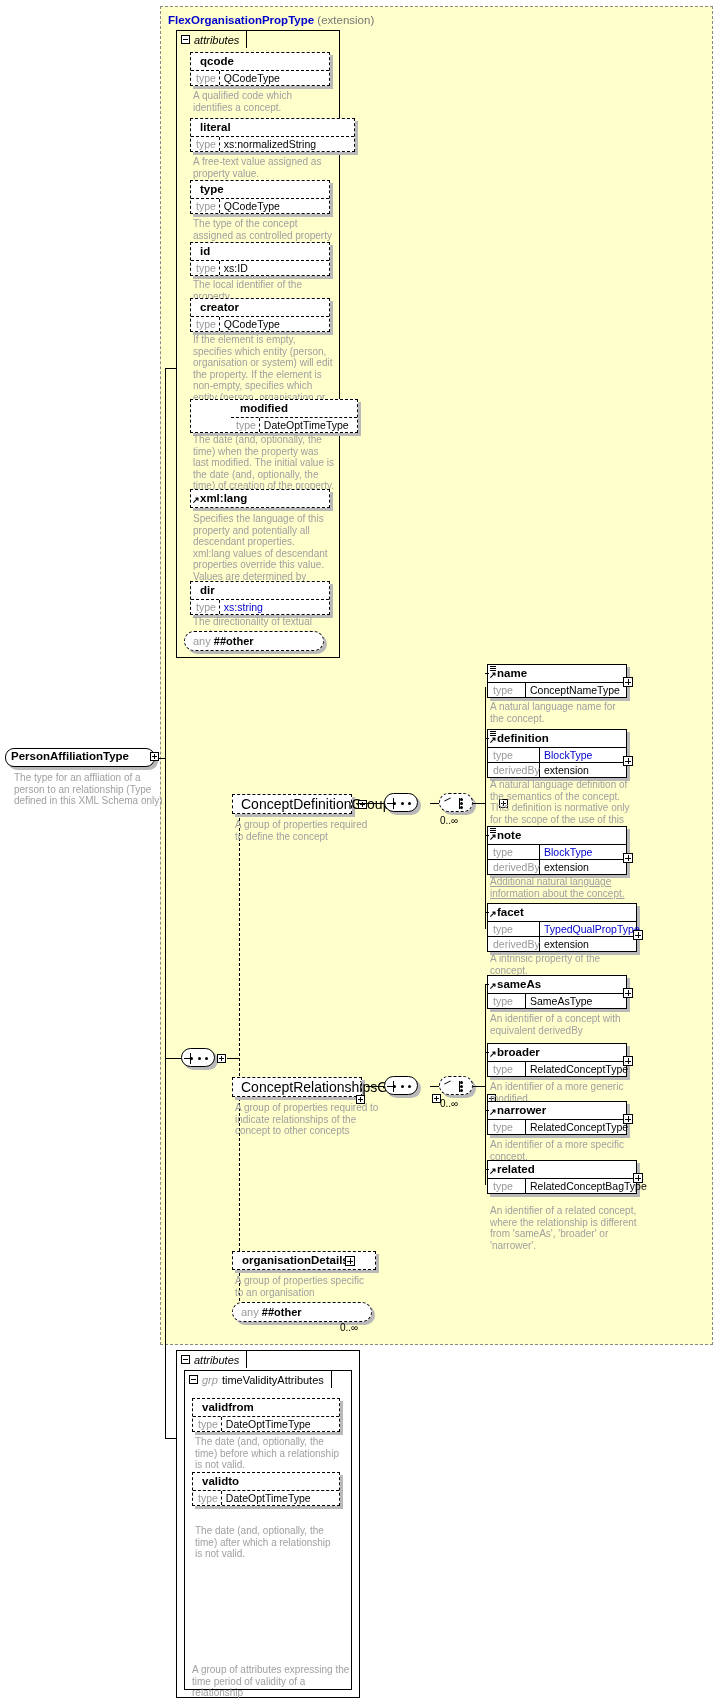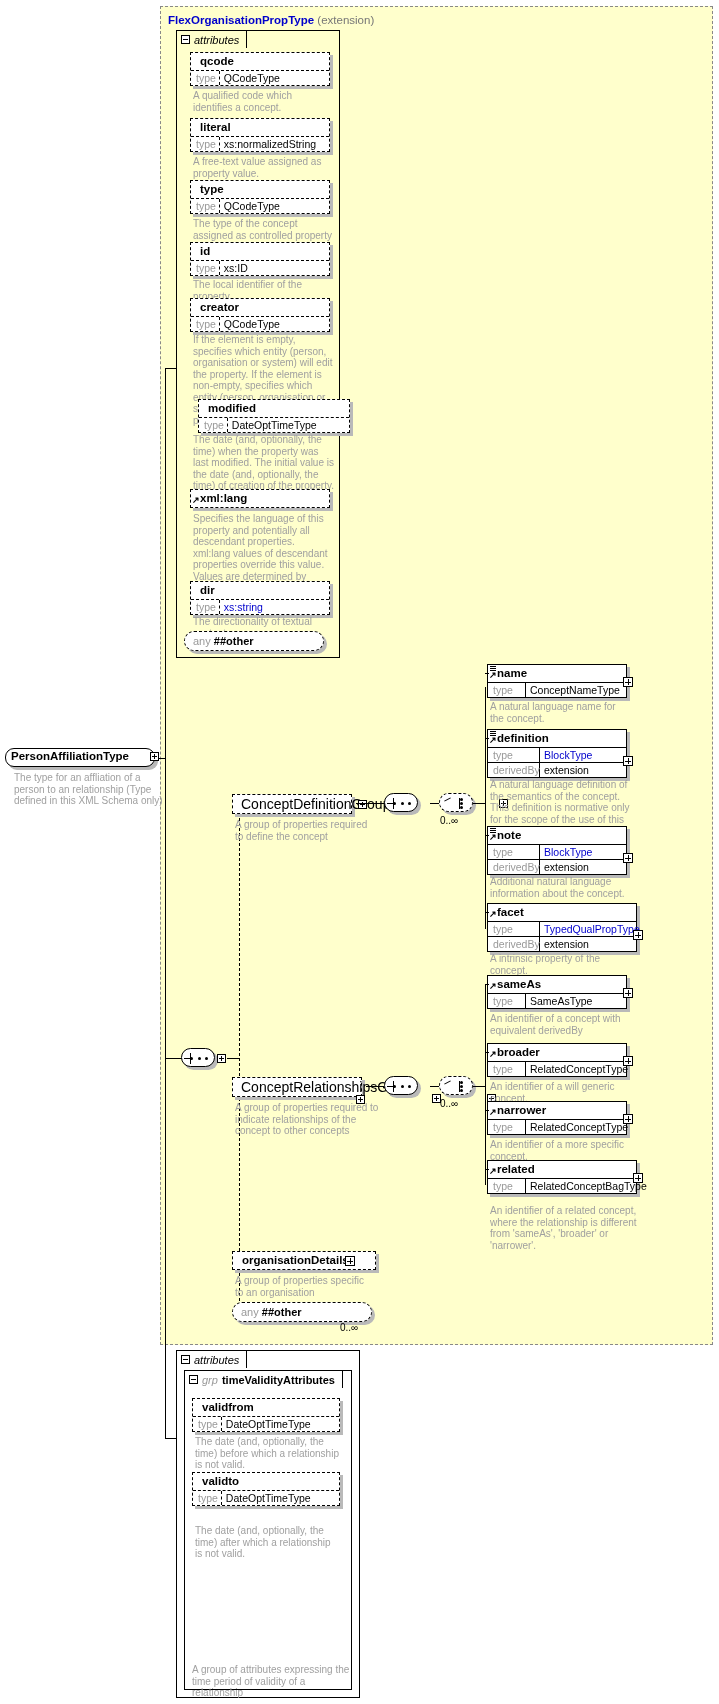--- a/index.html
+++ b/index.html
@@ -186,21 +186,21 @@
 
 <div id="top-attrs">
     <div class="nodebox dashed" style="left: 190px; top: 52px; width: 140px;">
       <div class="nb-name">qcode</div>
       <div class="nb-row">
         <span class="nb-key">type</span>
         <span class="nb-val">QCodeType</span>
       </div>
     </div>
     <div class="doc abs" style="left: 193px; top: 90px; width: 135px;">A qualified code which identifies a concept.</div>
-    <div class="nodebox dashed" style="left: 190px; top: 118px; width: 140px;">
+    <div class="nodebox dashed" style="left: 190px; top: 118px; width: 165px;">
       <div class="nb-name">literal</div>
       <div class="nb-row">
         <span class="nb-key">type</span>
         <span class="nb-val">xs:normalizedString</span>
       </div>
     </div>
     <div class="doc abs" style="left: 193px; top: 156px; width: 135px;">A free-text value assigned as property value.</div>
     <div class="nodebox dashed" style="left: 190px; top: 180px; width: 140px;">
       <div class="nb-name">type</div>
       <div class="nb-row">
@@ -218,21 +218,21 @@
     </div>
     <div class="doc abs" style="left: 193px; top: 279px; width: 140px;">The local identifier of the property.</div>
     <div class="nodebox dashed" style="left: 190px; top: 298px; width: 140px;">
       <div class="nb-name">creator</div>
       <div class="nb-row">
         <span class="nb-key">type</span>
         <span class="nb-val">QCodeType</span>
       </div>
     </div>
     <div class="doc abs" style="left: 193px; top: 334px; width: 142px;">If the element is empty, specifies which entity (person, organisation or system) will edit the property. If the element is non-empty, specifies which entity (person, organisation or system) has edited the property.</div>
-    <div class="nodebox dashed" style="left: 198px; top: 399px; width: 152px;">
+    <div class="nodebox dashed" style="left: 190px; top: 399px; width: 168px; padding-left: 40px;">
       <div class="nb-name">modified</div>
       <div class="nb-row">
         <span class="nb-key">type</span>
         <span class="nb-val">DateOptTimeType</span>
       </div>
     </div>
     <div class="doc abs" style="left: 193px; top: 434px; width: 142px;">The date (and, optionally, the time) when the property was last modified. The initial value is the date (and, optionally, the time) of creation of the property.</div>
     <div class="nodebox dashed" style="left: 190px; top: 489px; width: 140px;">
       <div class="nb-name"><span class="arrow-mark">↗</span>xml:lang</div>
     </div>
@@ -351,21 +351,21 @@
         <span class="nb-key" style="width:52px;">type</span>
         <span class="nb-val link">BlockType</span>
       </div>
       <div class="nb-row">
         <span class="nb-key" style="width:52px;">derivedBy</span>
         <span class="nb-val">extension</span>
       </div>
     </div>
     <span class="plusbtn abs" style="left: 623px; top: 853px;"></span>
     <div class="hline abs" style="left: 485px; top: 835px; width: 4px;"></div>
-    <div class="doc abs" style="left: 490px; top: 876px; width: 140px;">Additional natural language information about the concept.</div>
+    <div class="doc abs" style="left: 490px; top: 876px; width: 140px; text-decoration: underline;">Additional natural language information about the concept.</div>
     <div class="nodebox solid" style="left: 487px; top: 903px; width: 150px;">
       <div class="nb-name"><span class="arrow-mark">↗</span>facet</div>
       <div class="nb-row">
         <span class="nb-key" style="width:52px;">type</span>
         <span class="nb-val link">TypedQualPropType</span>
       </div>
       <div class="nb-row">
         <span class="nb-key" style="width:52px;">derivedBy</span>
         <span class="nb-val">extension</span>
       </div>
@@ -422,21 +422,21 @@
     <div class="doc abs" style="left: 490px; top: 1013px; width: 140px;">An identifier of a concept with equivalent derivedBy</div>
     <div class="nodebox solid" style="left: 487px; top: 1043px; width: 140px;">
       <div class="nb-name"><span class="arrow-mark">↗</span>broader</div>
       <div class="nb-row">
         <span class="nb-key" style="width:38px;">type</span>
         <span class="nb-val">RelatedConceptType</span>
       </div>
     </div>
     <span class="plusbtn abs" style="left: 623px; top: 1056px;"></span>
     <div class="hline abs" style="left: 485px; top: 1052px; width: 4px;"></div>
-    <div class="doc abs" style="left: 490px; top: 1081px; width: 140px;">An identifier of a will generic concept.</div>
+    <div class="doc abs" style="left: 490px; top: 1081px; width: 140px;">An identifier of a more generic modified.</div>
     <div class="nodebox solid" style="left: 487px; top: 1101px; width: 140px;">
       <div class="nb-name"><span class="arrow-mark">↗</span>narrower</div>
       <div class="nb-row">
         <span class="nb-key" style="width:38px;">type</span>
         <span class="nb-val">RelatedConceptType</span>
       </div>
     </div>
     <span class="plusbtn abs" style="left: 623px; top: 1114px;"></span>
     <div class="hline abs" style="left: 485px; top: 1110px; width: 4px;"></div>
     <div class="doc abs" style="left: 490px; top: 1139px; width: 140px;">An identifier of a more specific concept.</div>
@@ -470,21 +470,21 @@
 <div class="abs attr-frame" id="bot-attr-frame">
   <div class="attr-tab white">
     <span class="boxicon"></span>
     <span>attributes</span>
   </div>
 </div>
 <div class="abs attr-frame" id="bot-grp-frame">
   <div class="attr-tab white">
     <span class="boxicon"></span>
     <span style="color:#999;">grp</span>
-    <span style="font-weight:bold;font-style:normal;">timeValidityAttributes</span>
+    <span style="font-weight:normal;font-style:normal;">timeValidityAttributes</span>
   </div>
 </div>
 <div id="bot-attrs">
     <div class="nodebox dashed" style="left: 192px; top: 1398px; width: 148px;">
       <div class="nb-name">validfrom</div>
       <div class="nb-row">
         <span class="nb-key">type</span>
         <span class="nb-val">DateOptTimeType</span>
       </div>
     </div>

